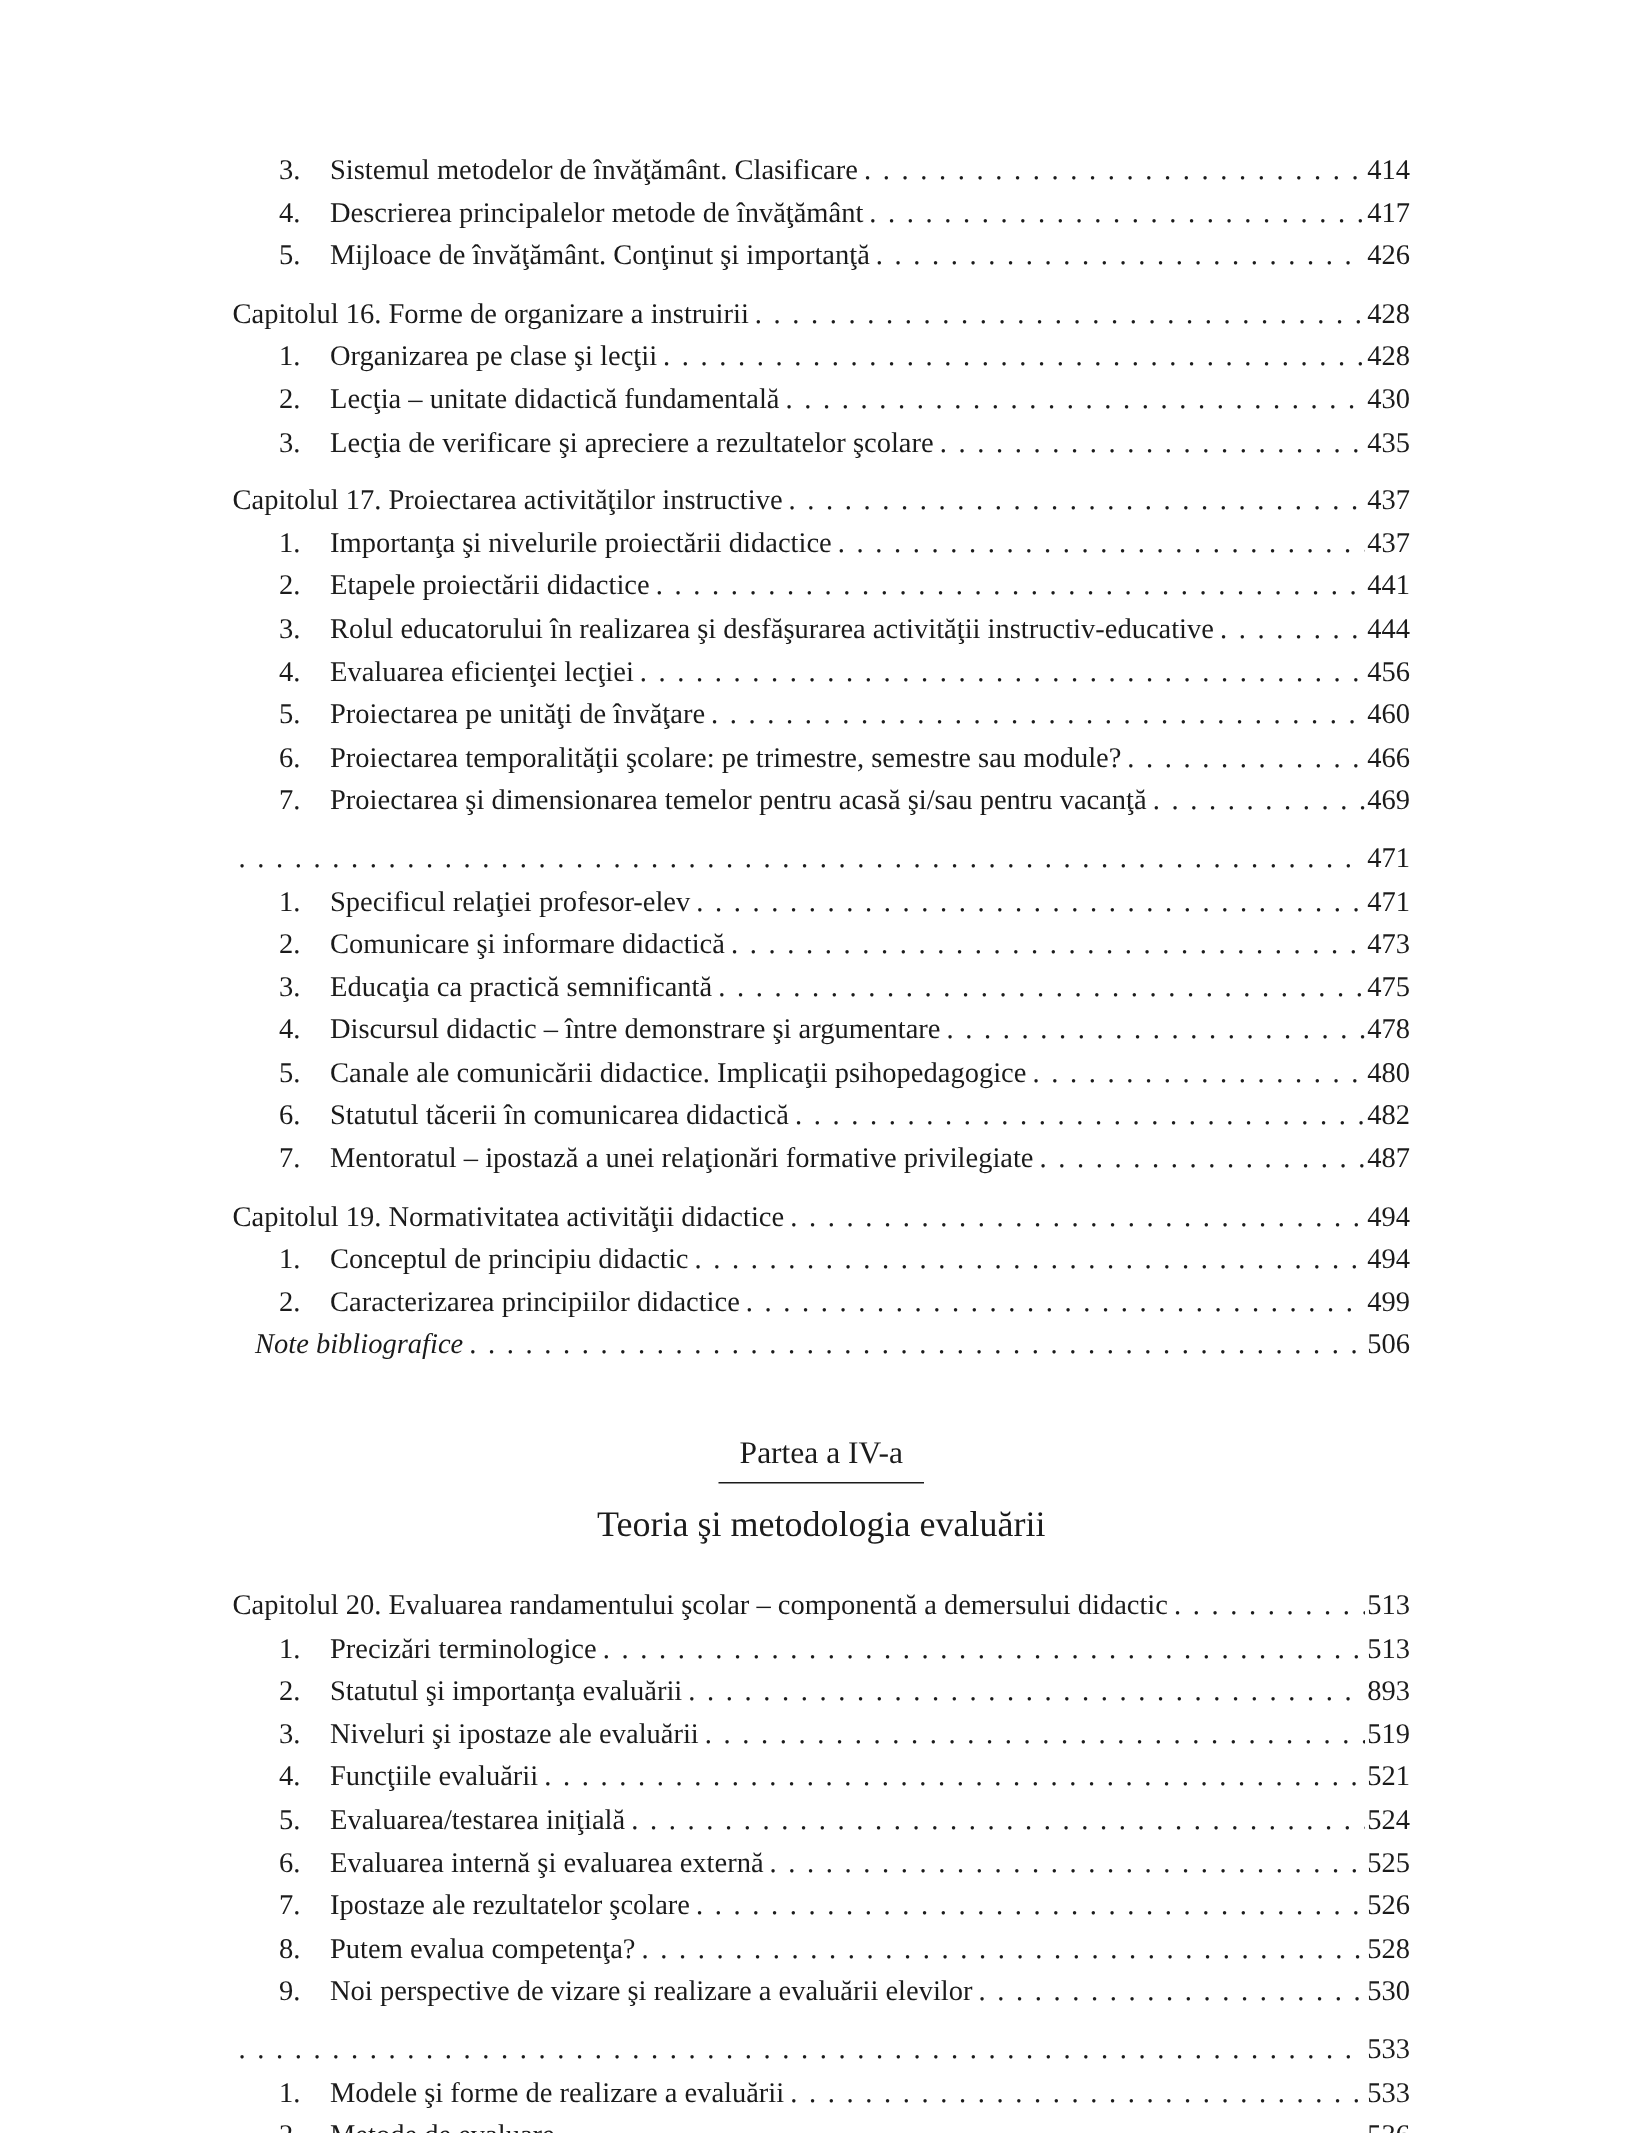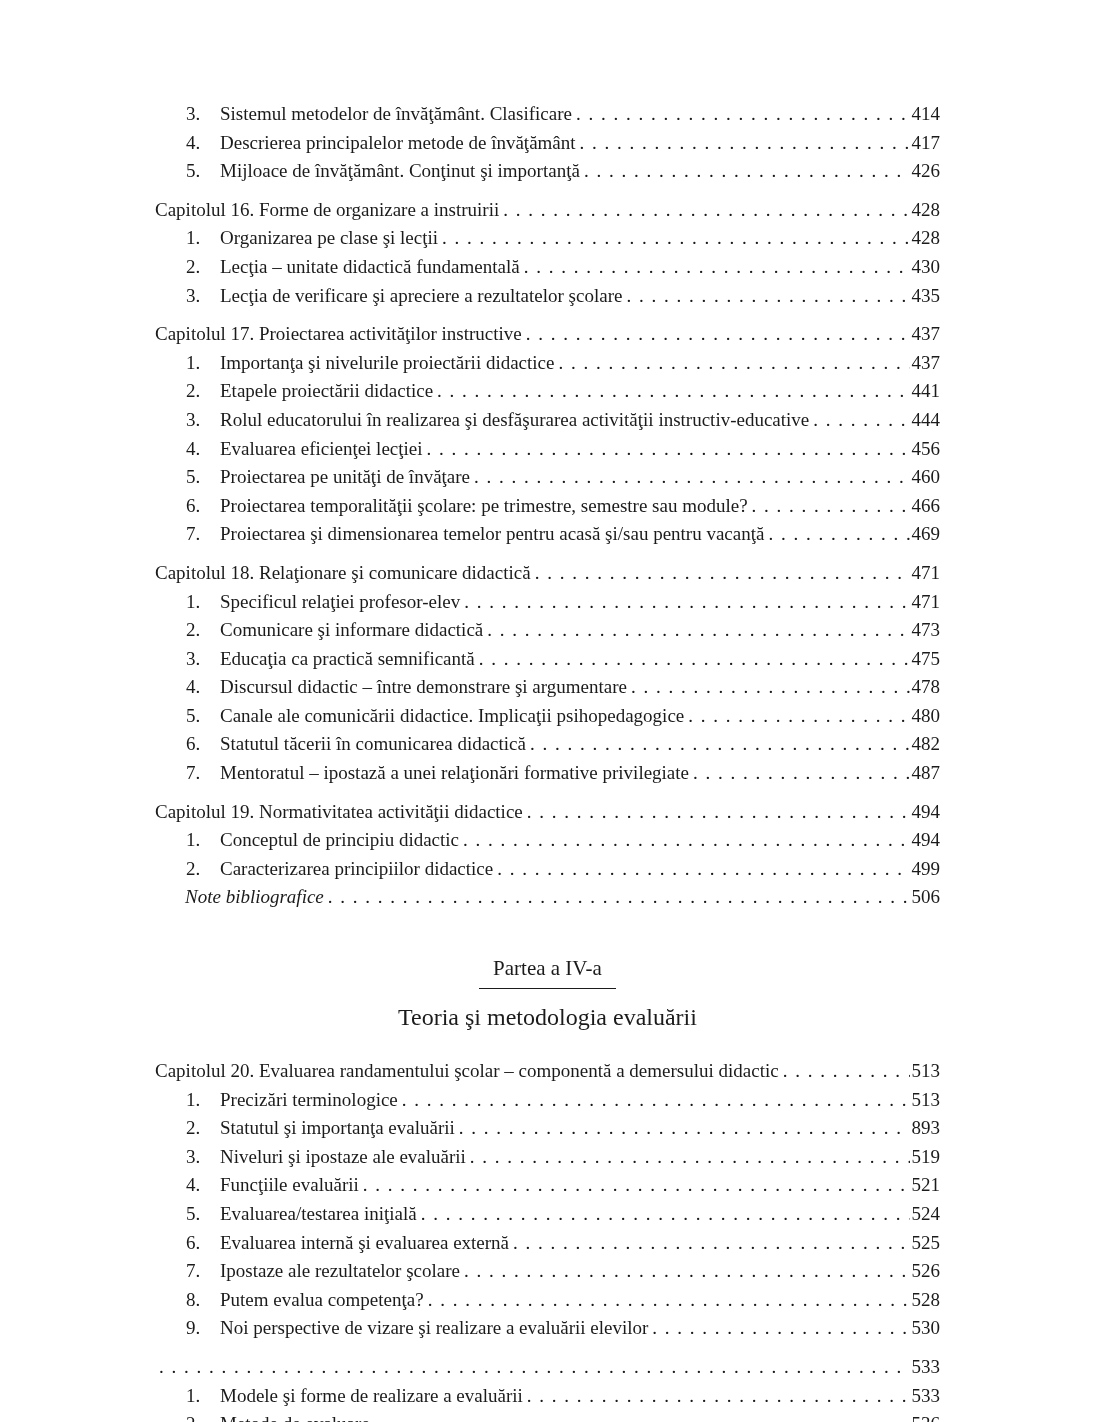--- a/index.html
+++ b/index.html
@@ -23,21 +23,21 @@
     line-height: 28.6px;
     font-size: 19px;
     white-space: nowrap;
   }
   .chapter-section { margin-top: 10px; }
 
   .row .num {
     flex: 0 0 34px;
     margin-left: 31px;
   }
-  .row.no-num .text { margin-left: 30px; }
+  .row.no-num .text { margin-left: 15px; }
   .row .text { white-space: nowrap; flex: 0 0 auto; }
   .row.italic .text { font-style: italic; }
 
   .leader {
     flex: 1 1 0;
     overflow: hidden;
     white-space: nowrap;
     text-align: right;
     min-width: 8px;
     margin-left: 4px;
@@ -152,21 +152,20 @@
         </div>
         <div class="row">
           <span class="num">7.</span>
           <span class="text">Proiectarea şi dimensionarea temelor pentru acasă şi/sau pentru vacanţă</span>
           <span class="leader"></span>
           <span class="pnum">469</span>
         </div>
       </div>
       <div class="section chapter-section">
         <div class="row">
-          <span class="text">Capitolul 18. Relaţionare şi comunicare didactică</span>
           <span class="leader"></span>
           <span class="pnum">471</span>
         </div>
         <div class="row">
           <span class="num">1.</span>
           <span class="text">Specificul relaţiei profesor-elev</span>
           <span class="leader"></span>
           <span class="pnum">471</span>
         </div>
         <div class="row">

